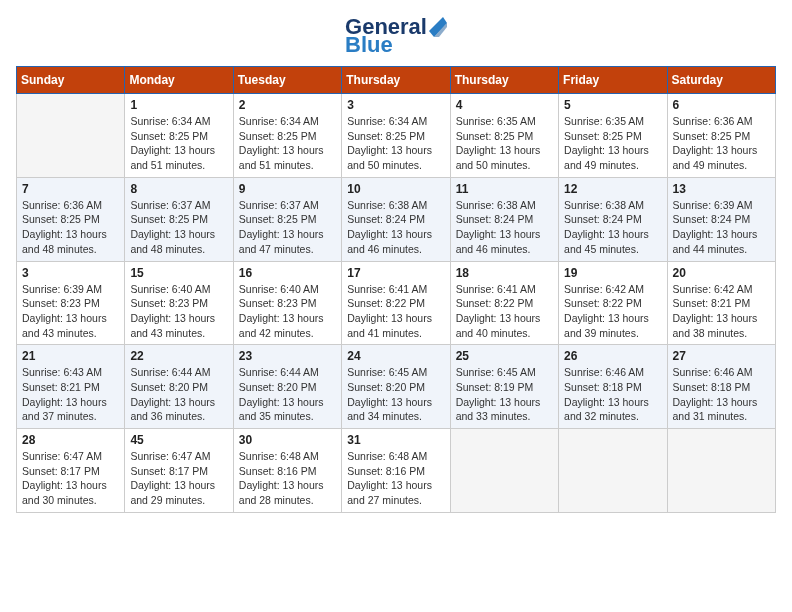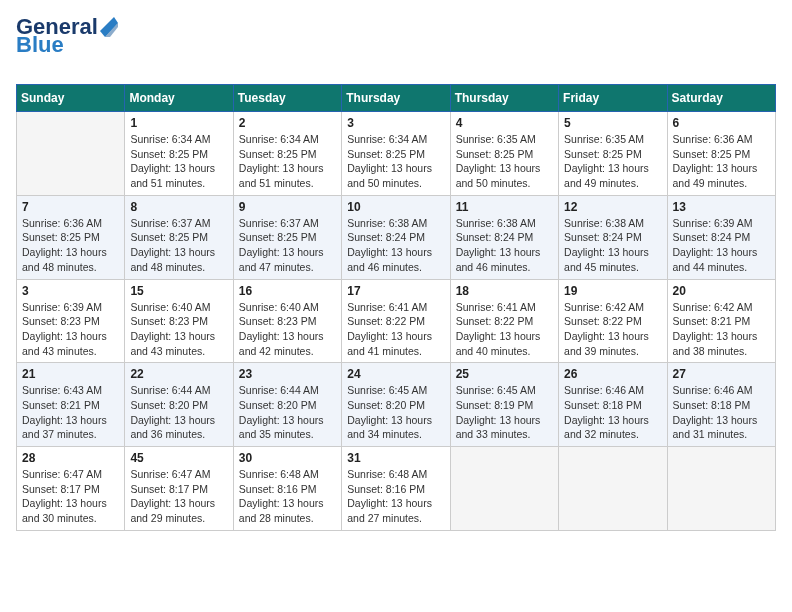--- a/index.html
+++ b/index.html
@@ -5,23 +5,23 @@
     * { box-sizing: border-box; margin: 0; padding: 0; }
     body {
       font-family: Arial, sans-serif;
       background: #fff;
       width: 792px;
       min-height: 612px;
       padding: 16px;
     }
     .header {
       display: flex;
-      justify-content: space-between;
+      justify-content: center;
       align-items: flex-start;
-      margin-bottom: 28px;
+      margin-bottom: 10px;
     }
     .logo {
       display: flex;
       flex-direction: column;
       align-items: flex-start;
     }
     .logo-text {
       font-size: 22px;
       font-weight: bold;
       color: #1a3a6b;
@@ -40,21 +40,21 @@
       font-size: 16px;
       color: #444;
       font-weight: normal;
     }
     .calendar {
       width: 100%;
       border-collapse: collapse;
       font-size: 11px;
     }
     .calendar th {
-      background: #0f766e;
+      background: #c2410c;
       color: #fff;
       padding: 6px 4px;
       text-align: left;
       font-size: 12px;
       border: 1px solid #2563b0;
     }
     .calendar td {
       border: 1px solid #ccc;
       vertical-align: top;
       padding: 4px 5px;

